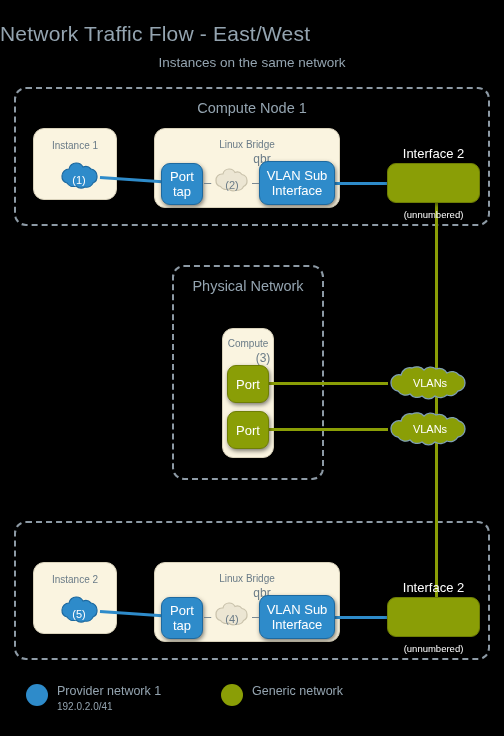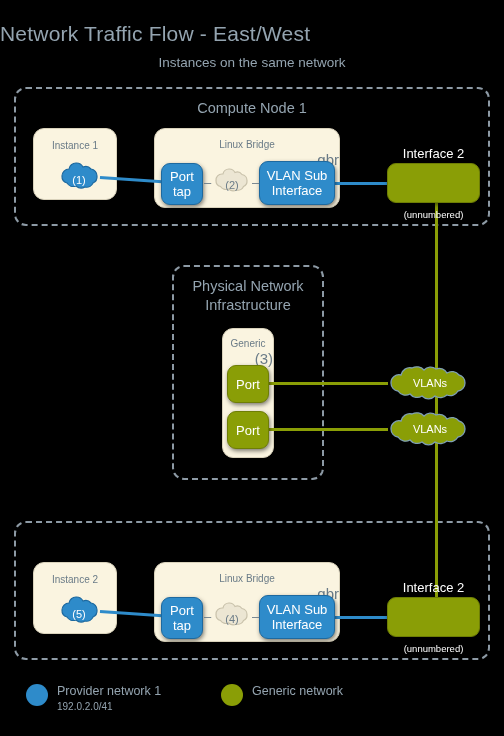--- a/index.html
+++ b/index.html
@@ -60,24 +60,24 @@
   .panel-title {
     position: absolute;
     left: 0; width: 100%;
     text-align: center;
     color: #6a7b87;
     font-size: 10px;
     line-height: 15px;
   }
   .panel-subtitle {
     position: absolute;
-    left: 0; width: 100%;
-    text-align: right;
+    left: 15px; width: 100%;
+    text-align: center;
     color: #6a7b87;
-    font-size: 15px;
+    font-size: 12px;
     line-height: 13px;
   }
 
   
   .node-box {
     position: absolute;
     border-radius: 9px;
     box-sizing: border-box;
     display: flex;
     flex-direction: column;
@@ -203,25 +203,24 @@
 
 <div class="conn conn-blue" style="left:334px; top:182px; width:55px; height:3px;"></div>
 
 <div class="node-box node-olive" style="left:387px; top:163px; width:93px; height:40px;">
   <span class="node-line">Interface 2</span>
   <span class="node-line-sm">(unnumbered)</span>
 </div>
 
 <div class="group-box" style="left:172px; top:265px; width:152px; height:215px;">
   <div class="group-title" style="top:10px;">Physical Network</div>
-  <div class="group-title" style="top:29px;">Infrastructure</div>
 </div>
 
 <div class="cream-panel" style="left:222px; top:328px; width:52px; height:130px;">
-  <div class="panel-title" style="top:7px;">Generic</div>
+  <div class="panel-title" style="top:7px;">Compute</div>
   <div class="panel-subtitle" style="top:23px;">(3)</div>
 </div>
 
 <div class="node-box node-olive" style="left:227px; top:365px; width:42px; height:38px;">
   <span class="node-line">Port</span>
 </div>
 
 <div class="node-box node-olive" style="left:227px; top:411px; width:42px; height:38px;">
   <span class="node-line">Port</span>
 </div>

